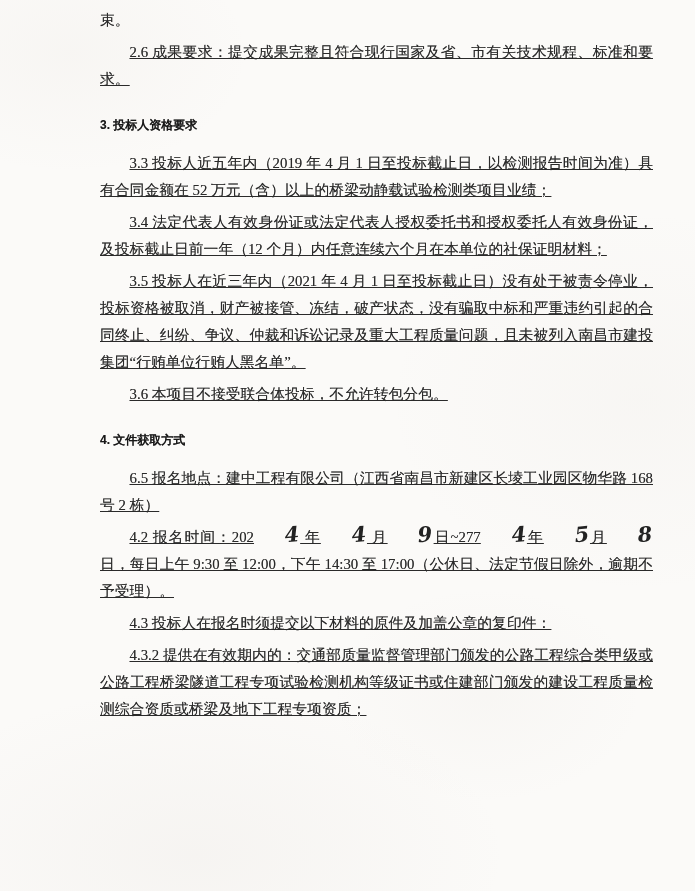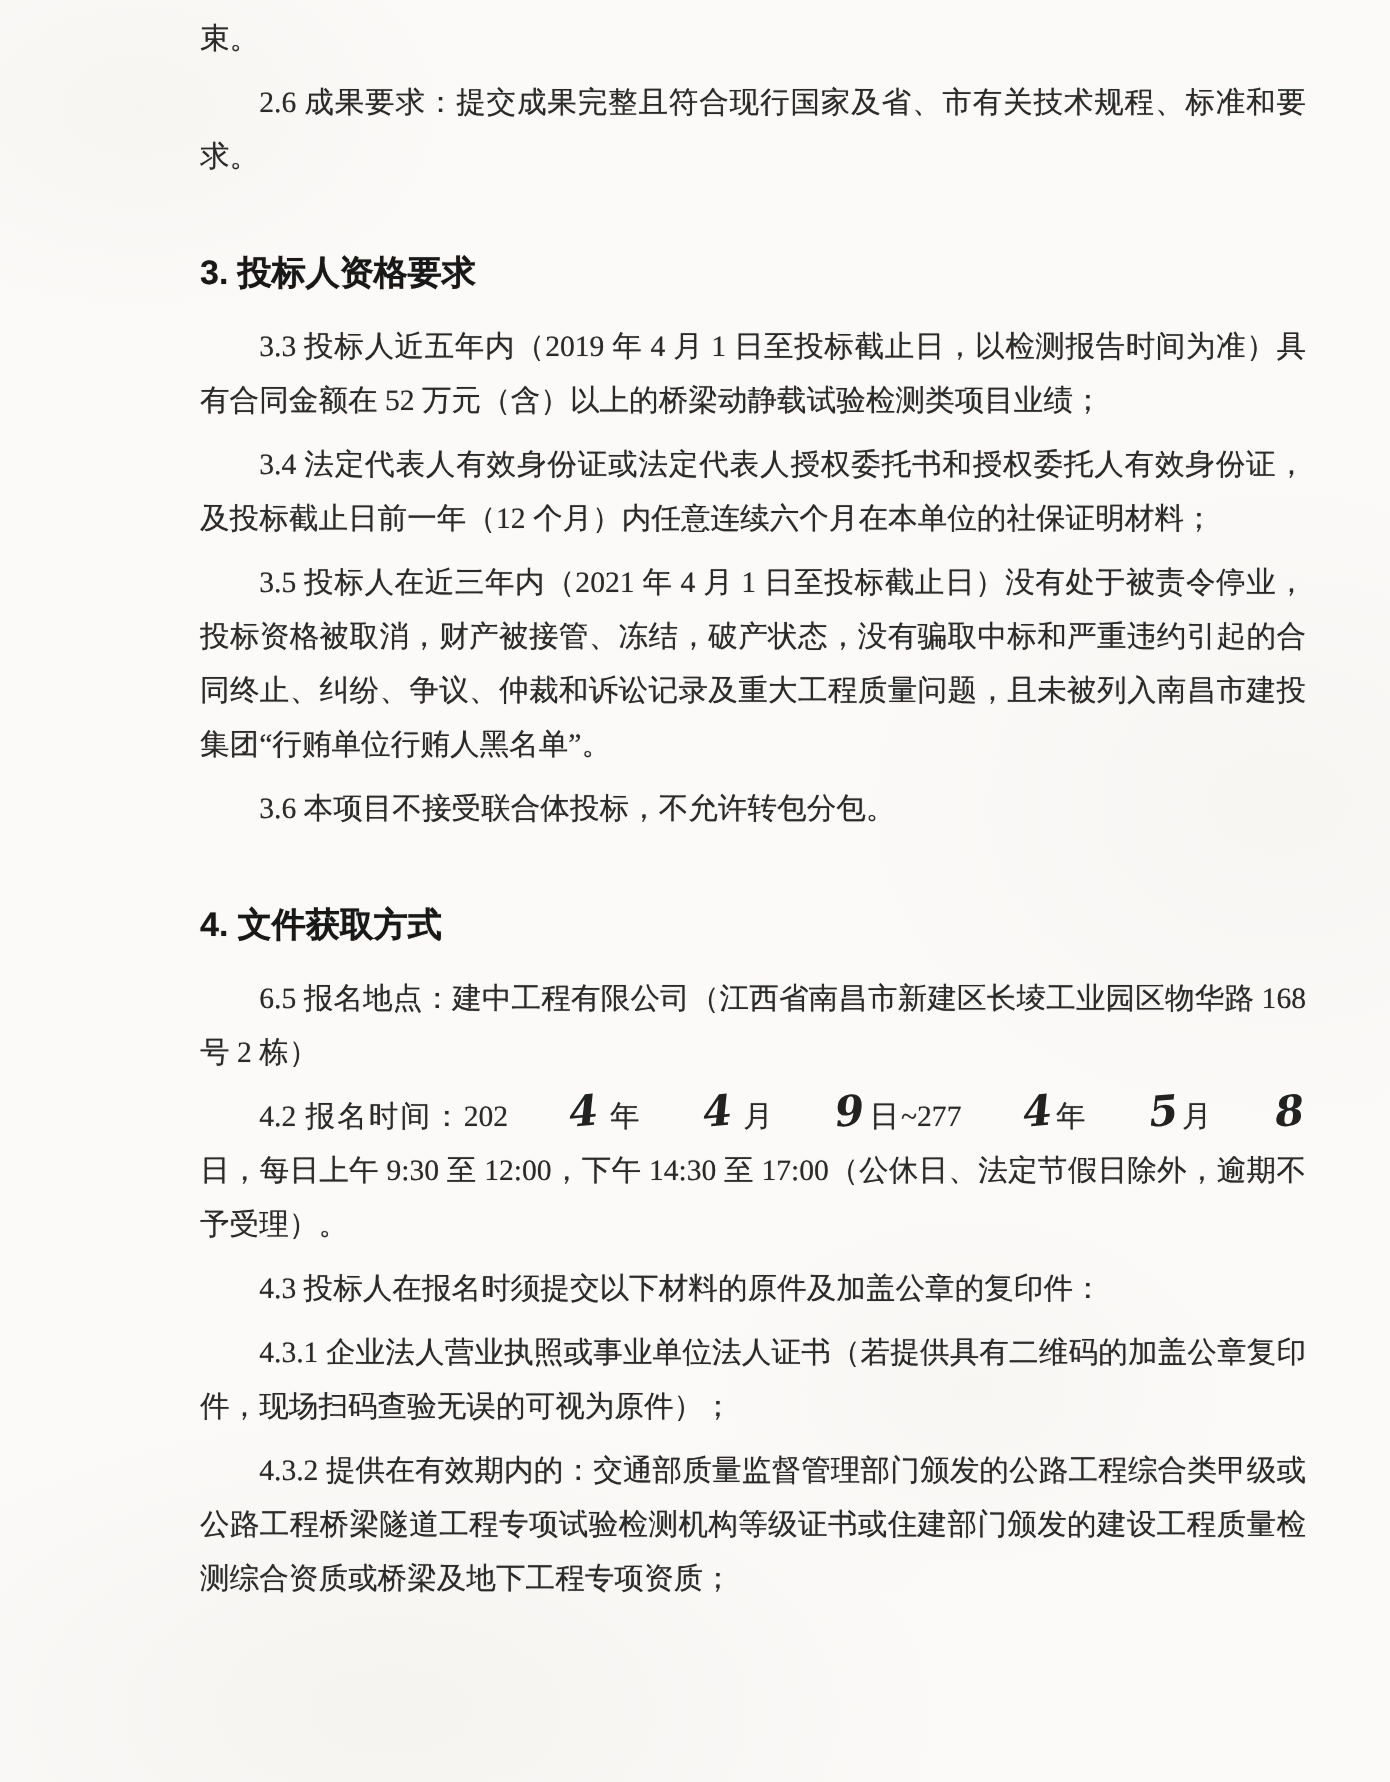--- a/index.html
+++ b/index.html
@@ -28,26 +28,26 @@
   .doc p{
     margin:0 0 5px 0;
     font-family:"Liberation Serif","DejaVu Serif",serif;
     font-size:14.8px;
     line-height:27px;
     color:#2a2a2a;
     text-align:justify;
     text-justify:inter-ideograph;
     text-shadow:0 0 0.4px rgba(42,42,42,0.55);
   }
-  .doc p.indent{text-indent:2em;}
+  .doc p.indent{text-indent:2em;text-decoration:underline;}
   .doc h2{
-    margin:30px 0 11px 0;
+    margin:19px 0 11px 0;
     font-family:"Liberation Sans","DejaVu Sans",sans-serif;
     font-weight:bold;
-    font-size:17px;
+    font-size:12px;
     line-height:27px;
     color:#181818;
     text-shadow:0 0 0.4px rgba(24,24,24,0.5);
   }
   
   .hw{
     display:inline-block;
     height:16px;line-height:16px;
     overflow:visible;
     position:relative;top:1px;
@@ -69,16 +69,15 @@
       <p class="indent">2.6 成果要求：提交成果完整且符合现行国家及省、市有关技术规程、标准和要求。</p>
       <h2>3. 投标人资格要求</h2>
       <p class="indent">3.3 投标人近五年内（2019 年 4 月 1 日至投标截止日，以检测报告时间为准）具有合同金额在 52 万元（含）以上的桥梁动静载试验检测类项目业绩；</p>
       <p class="indent">3.4 法定代表人有效身份证或法定代表人授权委托书和授权委托人有效身份证，及投标截止日前一年（12 个月）内任意连续六个月在本单位的社保证明材料；</p>
       <p class="indent">3.5 投标人在近三年内（2021 年 4 月 1 日至投标截止日）没有处于被责令停业，投标资格被取消，财产被接管、冻结，破产状态，没有骗取中标和严重违约引起的合同终止、纠纷、争议、仲裁和诉讼记录及重大工程质量问题，且未被列入南昌市建投集团“行贿单位行贿人黑名单”。</p>
       <p class="indent">3.6 本项目不接受联合体投标，不允许转包分包。</p>
       <h2>4. 文件获取方式</h2>
       <p class="indent">6.5 报名地点：建中工程有限公司（江西省南昌市新建区长堎工业园区物华路 168 号 2 栋）</p>
       <p class="indent"><span>4.2 报名时间：202</span><span class="hw">4</span><span> 年</span><span class="hw">4</span><span> 月</span><span class="hw">9</span><span>日~277</span><span class="hw">4</span><span>年</span><span class="hw">5</span><span>月</span><span class="hw">8</span><span>日，每日上午 9:30 至 12:00，下午 14:30 至 17:00（公休日、法定节假日除外，逾期不予受理）。</span></p>
       <p class="indent">4.3 投标人在报名时须提交以下材料的原件及加盖公章的复印件：</p>
-      <p class="indent">4.3.1 企业法人营业执照或事业单位法人证书（若提供具有二维码的加盖公章复印件，现场扫码查验无误的可视为原件）；</p>
       <p class="indent">4.3.2 提供在有效期内的：交通部质量监督管理部门颁发的公路工程综合类甲级或公路工程桥梁隧道工程专项试验检测机构等级证书或住建部门颁发的建设工程质量检测综合资质或桥梁及地下工程专项资质；</p>
     </div>
 </div>
 
 </body></html>

